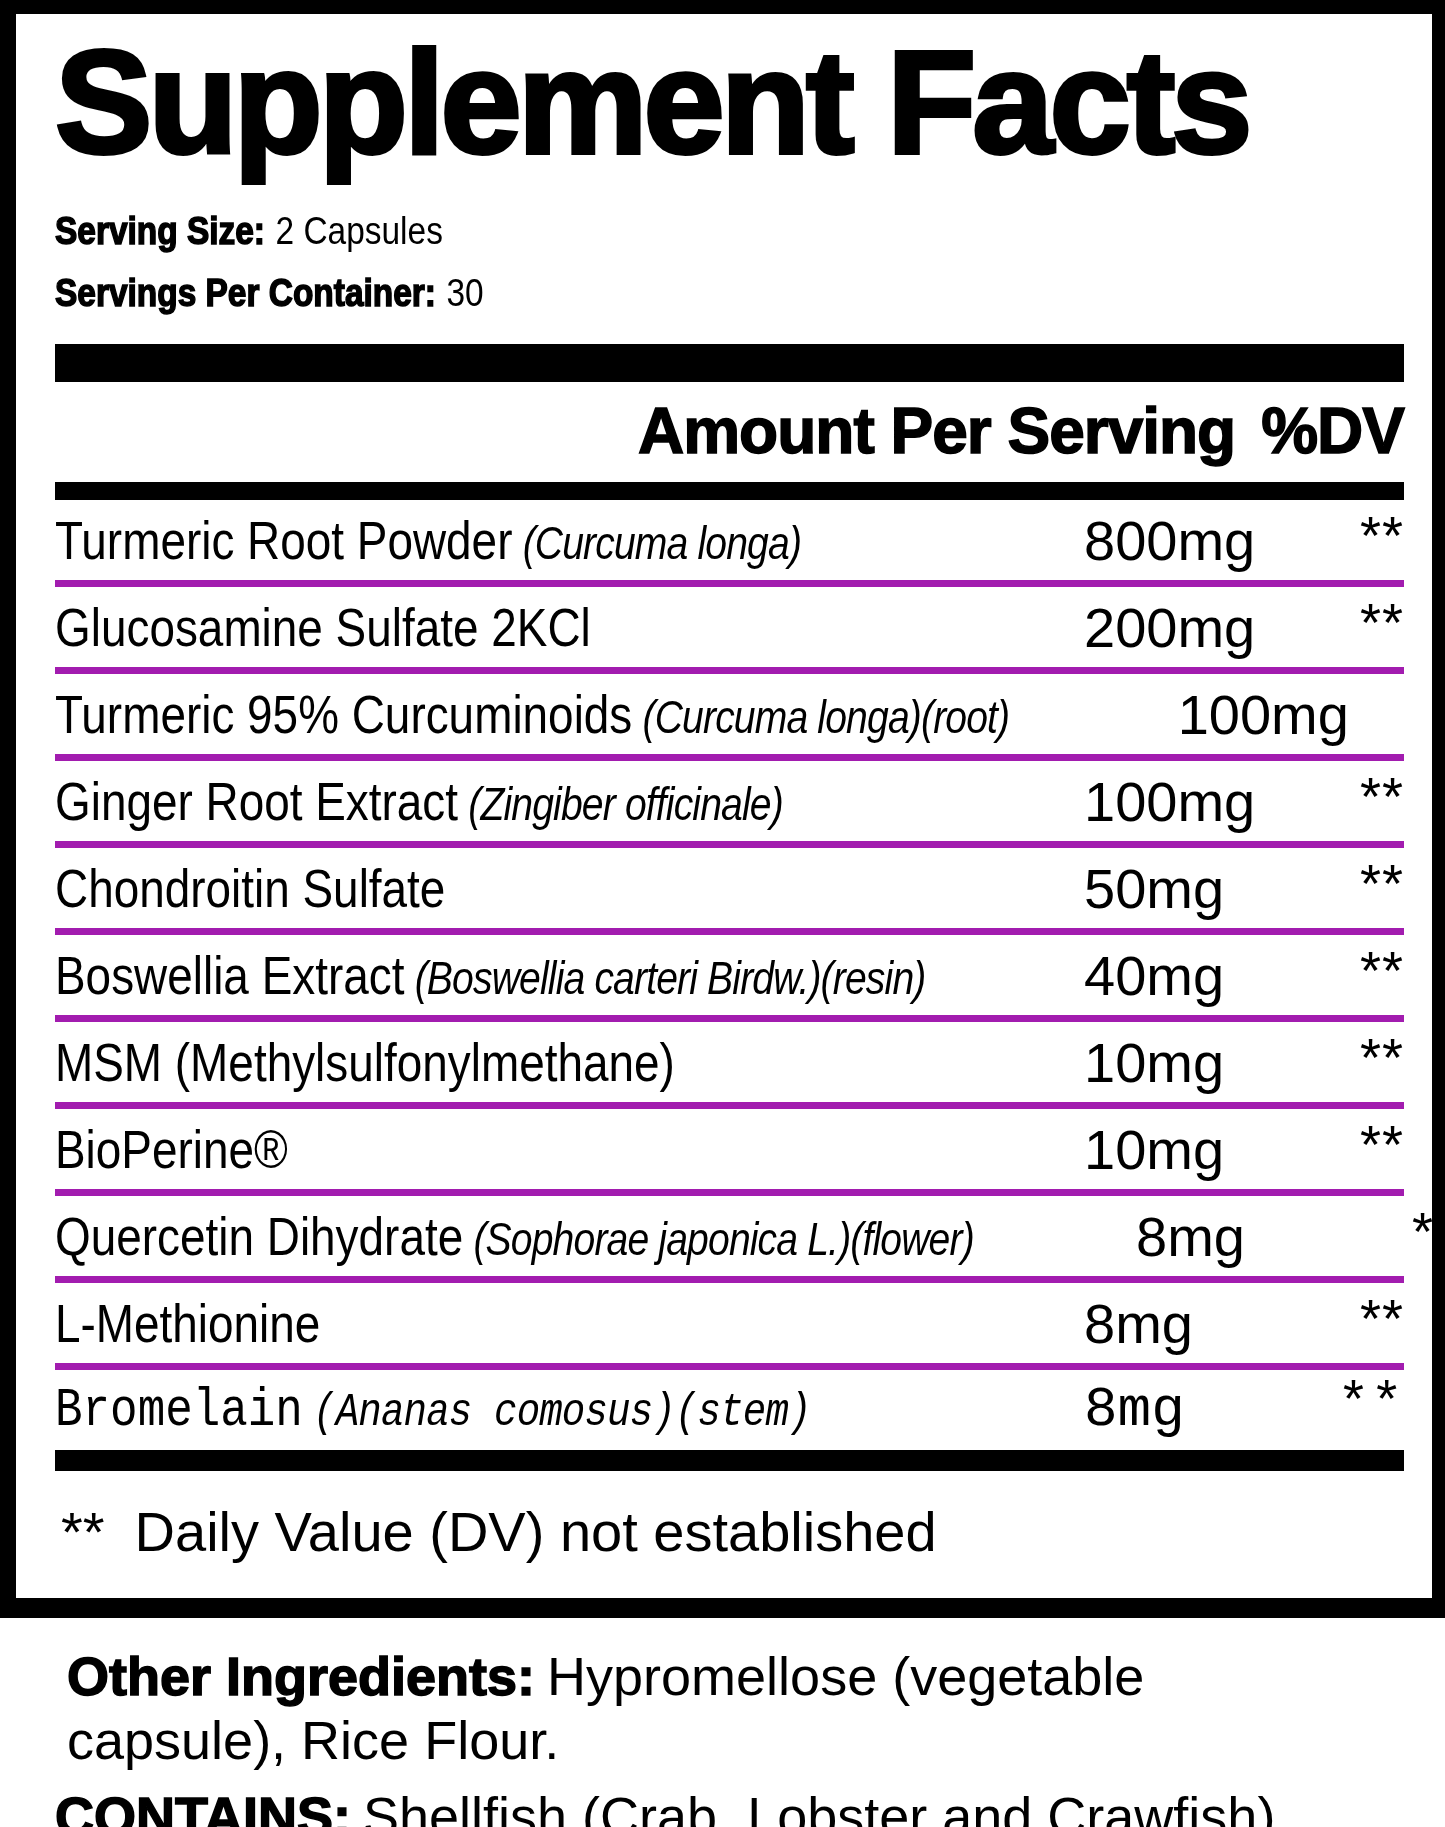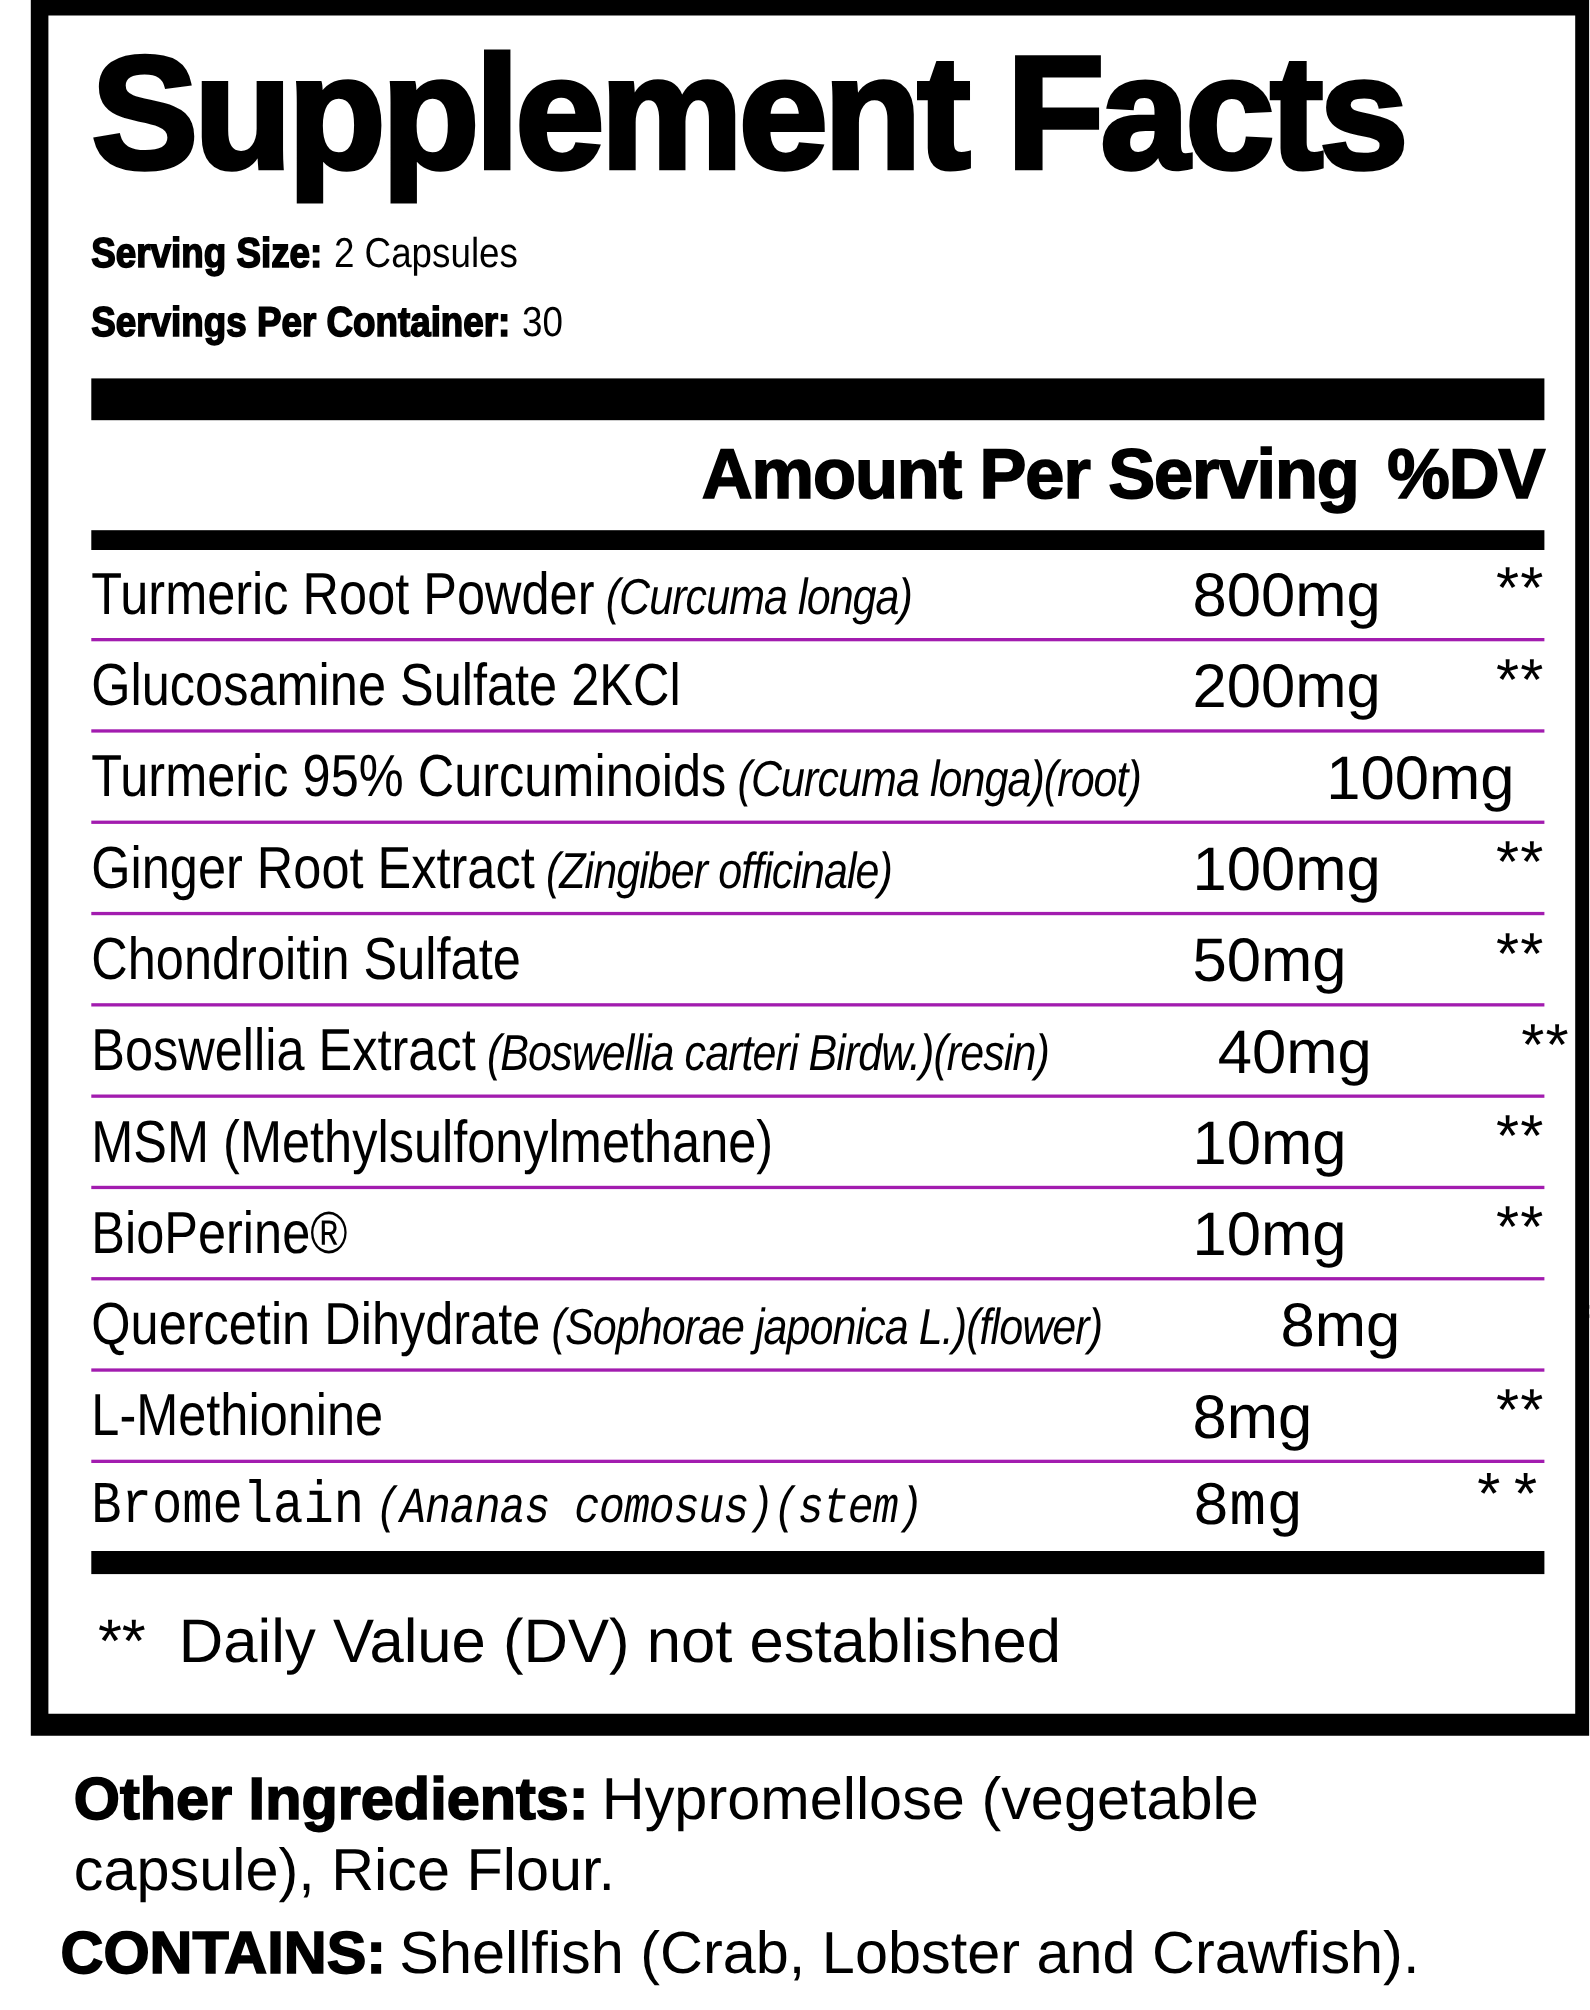--- a/index.html
+++ b/index.html
@@ -14,21 +14,20 @@
     height: 1827px;
     background: #ffffff;
     overflow: hidden;
     box-sizing: border-box;
   }
   .facts-box {
     box-sizing: border-box;
     border-style: solid;
     border-color: #000000;
     border-width: 14px 13px 20px 16px;
-    margin-left: 28px;
   }
   .content {
     padding: 0 28px 0 39px;
   }
   .title {
     font-size: 146px;
     font-weight: bold;
     letter-spacing: -4px;
     -webkit-text-stroke: 4px #000000;
     line-height: 1.0;
@@ -58,21 +57,21 @@
     align-items: baseline;
     gap: 26px;
     font-size: 64px;
     padding: 12px 0 14px 0;
     letter-spacing: -1px;
   }
   .row {
     display: flex;
     align-items: center;
     min-height: 80px;
-    border-bottom: 3px solid #a21caf;
+    border-bottom: 7px solid #a21caf;
   }
   .row:last-child { border-bottom: none; font-family: Liberation Mono, monospace; }
   .nm { flex: 1 1 auto; font-size: 54px; }
   .nm-in {
     display: inline-block;
     transform: scaleX(0.85);
     transform-origin: left center;
     white-space: nowrap;
   }
   .bot {

